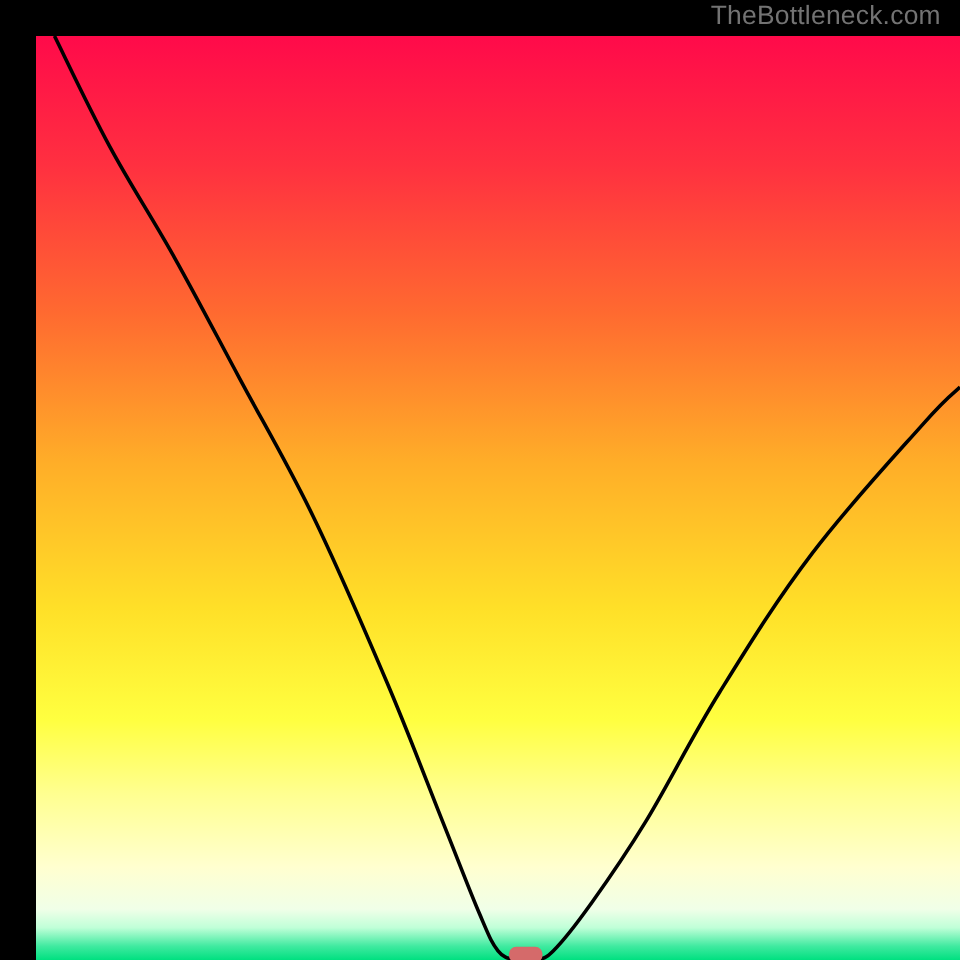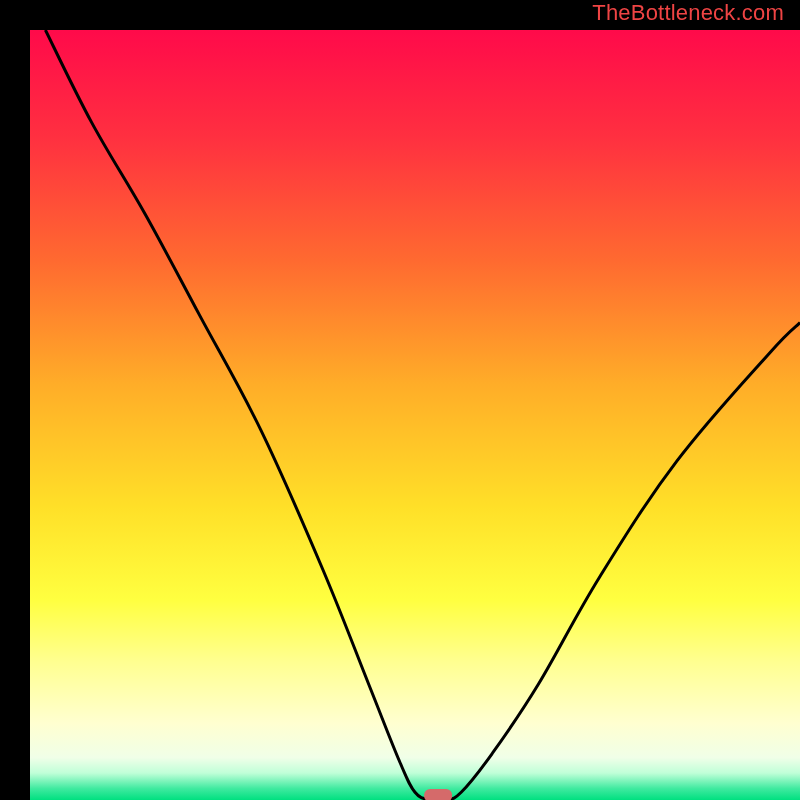--- a/index.html
+++ b/index.html
@@ -22,21 +22,21 @@
     position: absolute;
     left: 15px;
     top: 15px;
     width: 770px;
     height: 770px;
   }
   .attribution {
     position: absolute;
     top: 0px;
     right: 16px;
-    color: #ef4444;
+    color: #737373;
     font-family: Arial, Helvetica, sans-serif;
     font-size: 22px;
     font-weight: 500;
     letter-spacing: 0.2px;
   }
   svg {
     display: block;
   }
 </style>
 </head>

